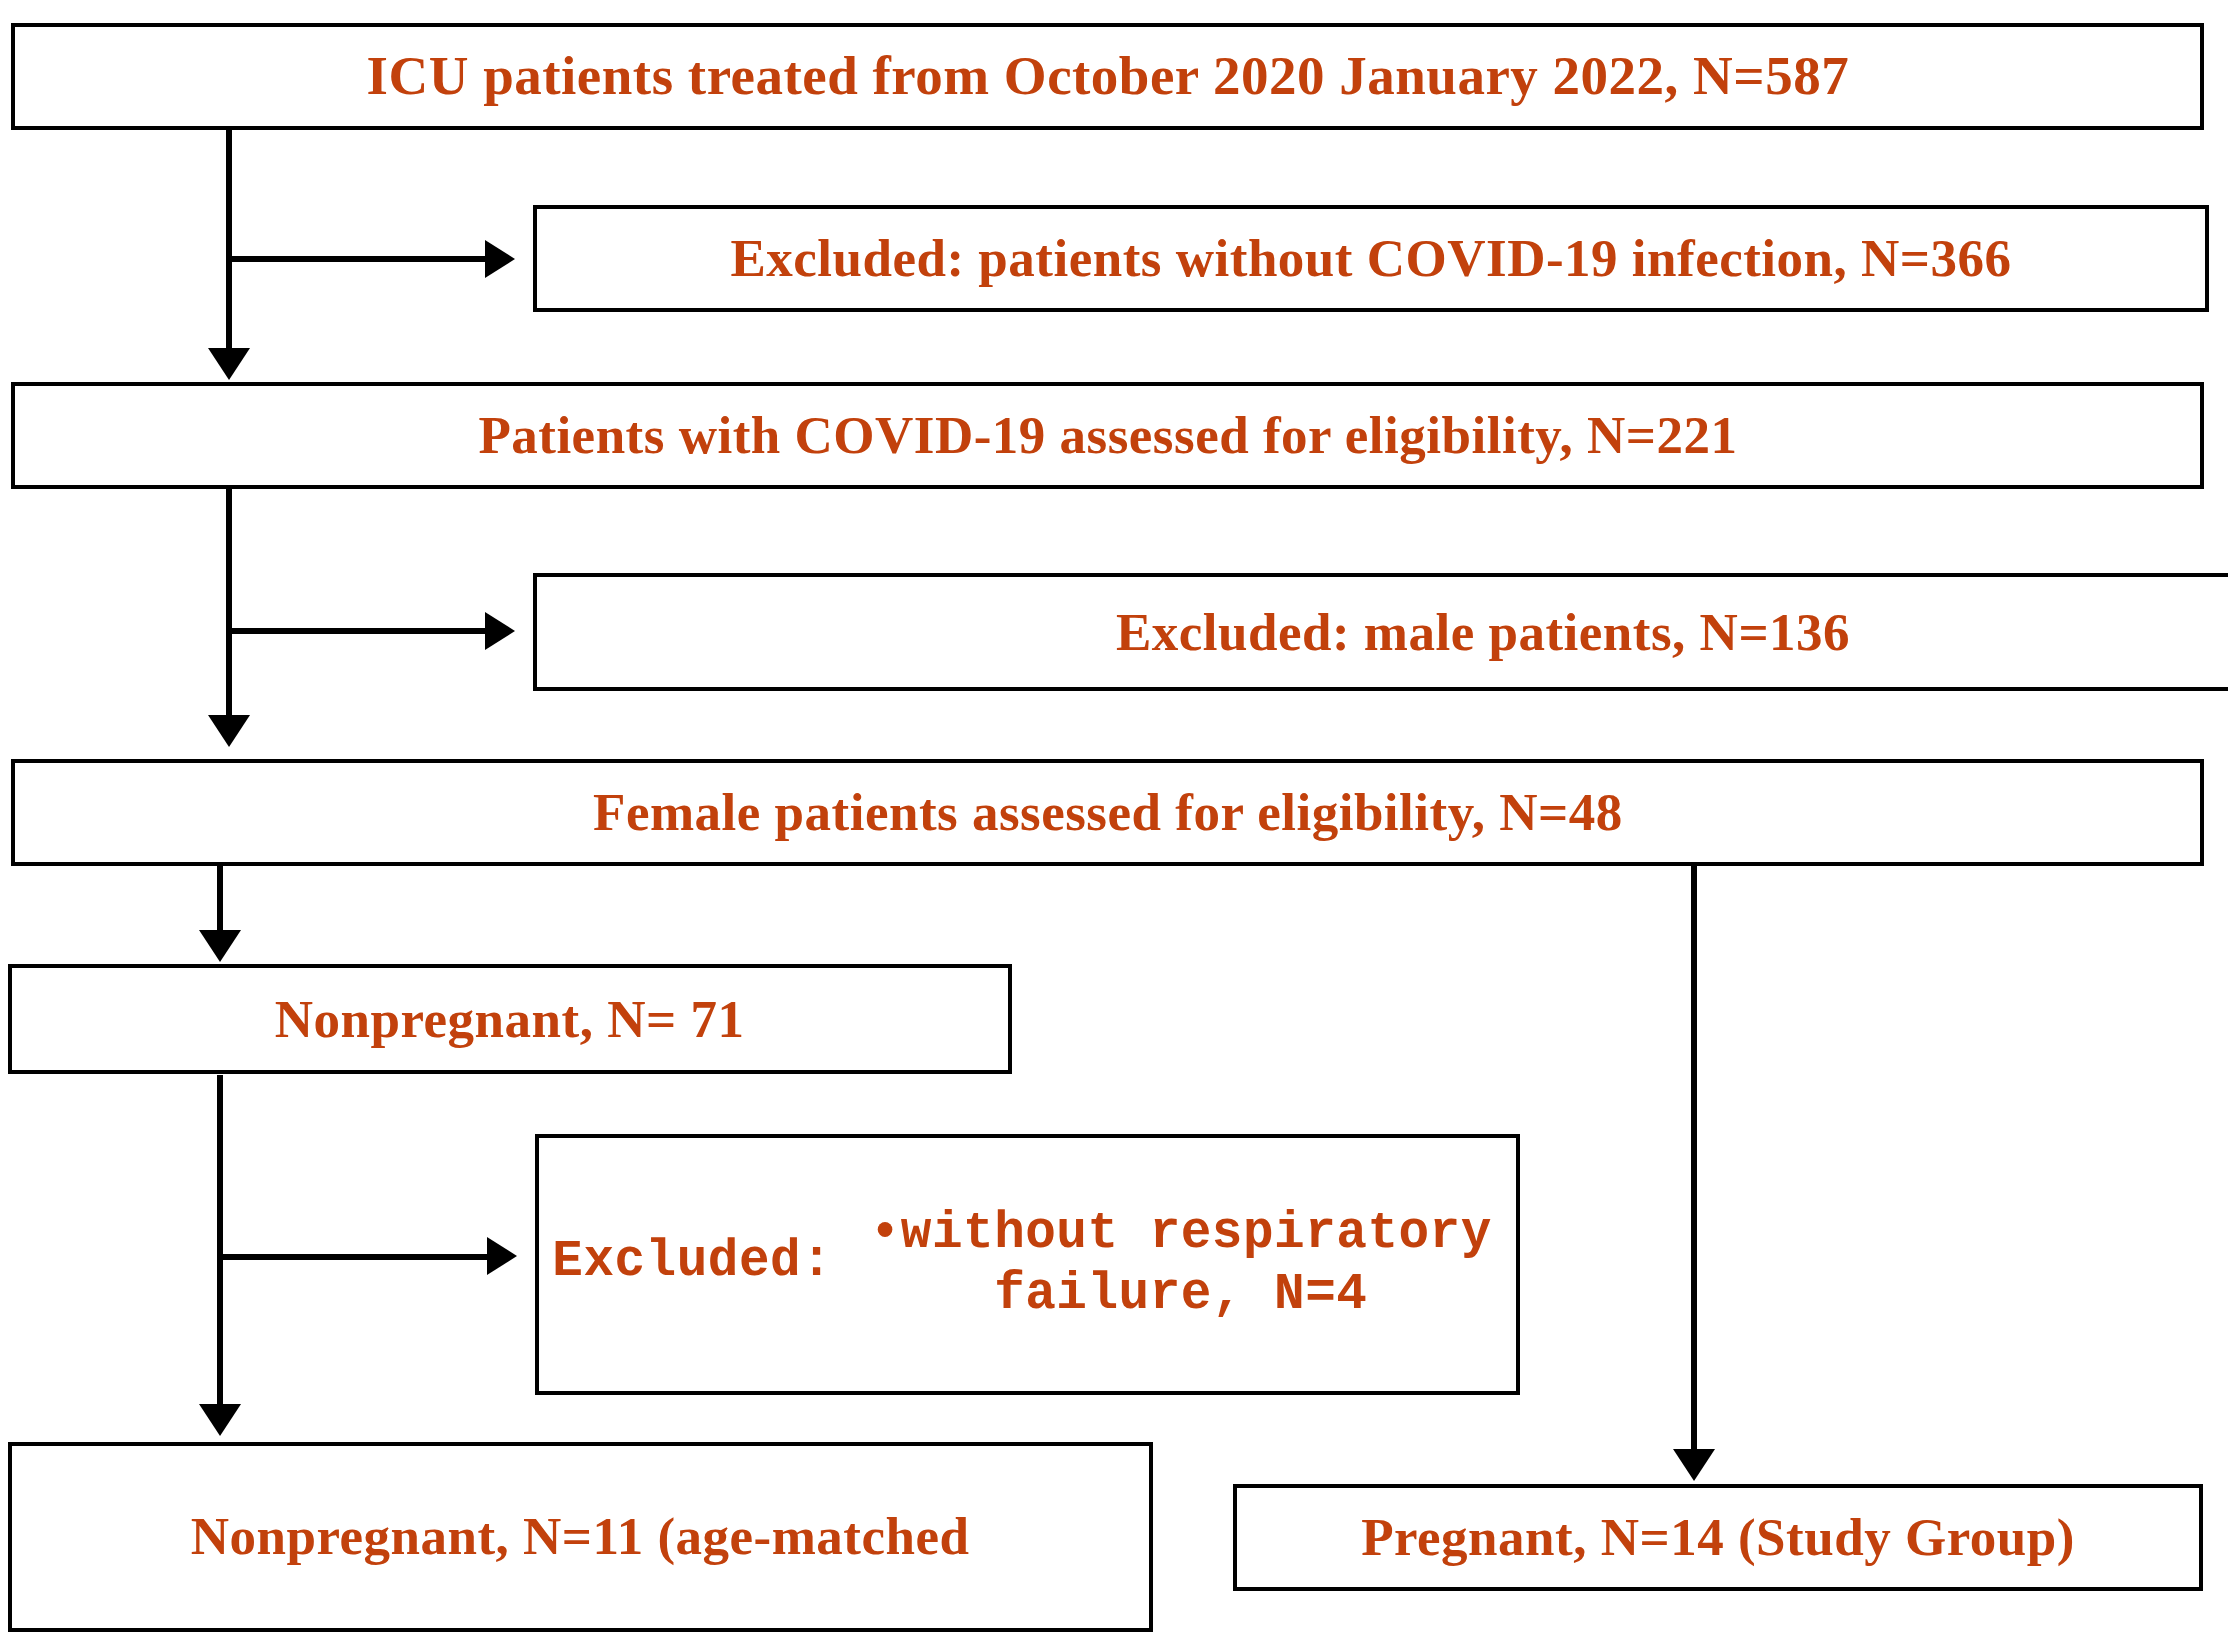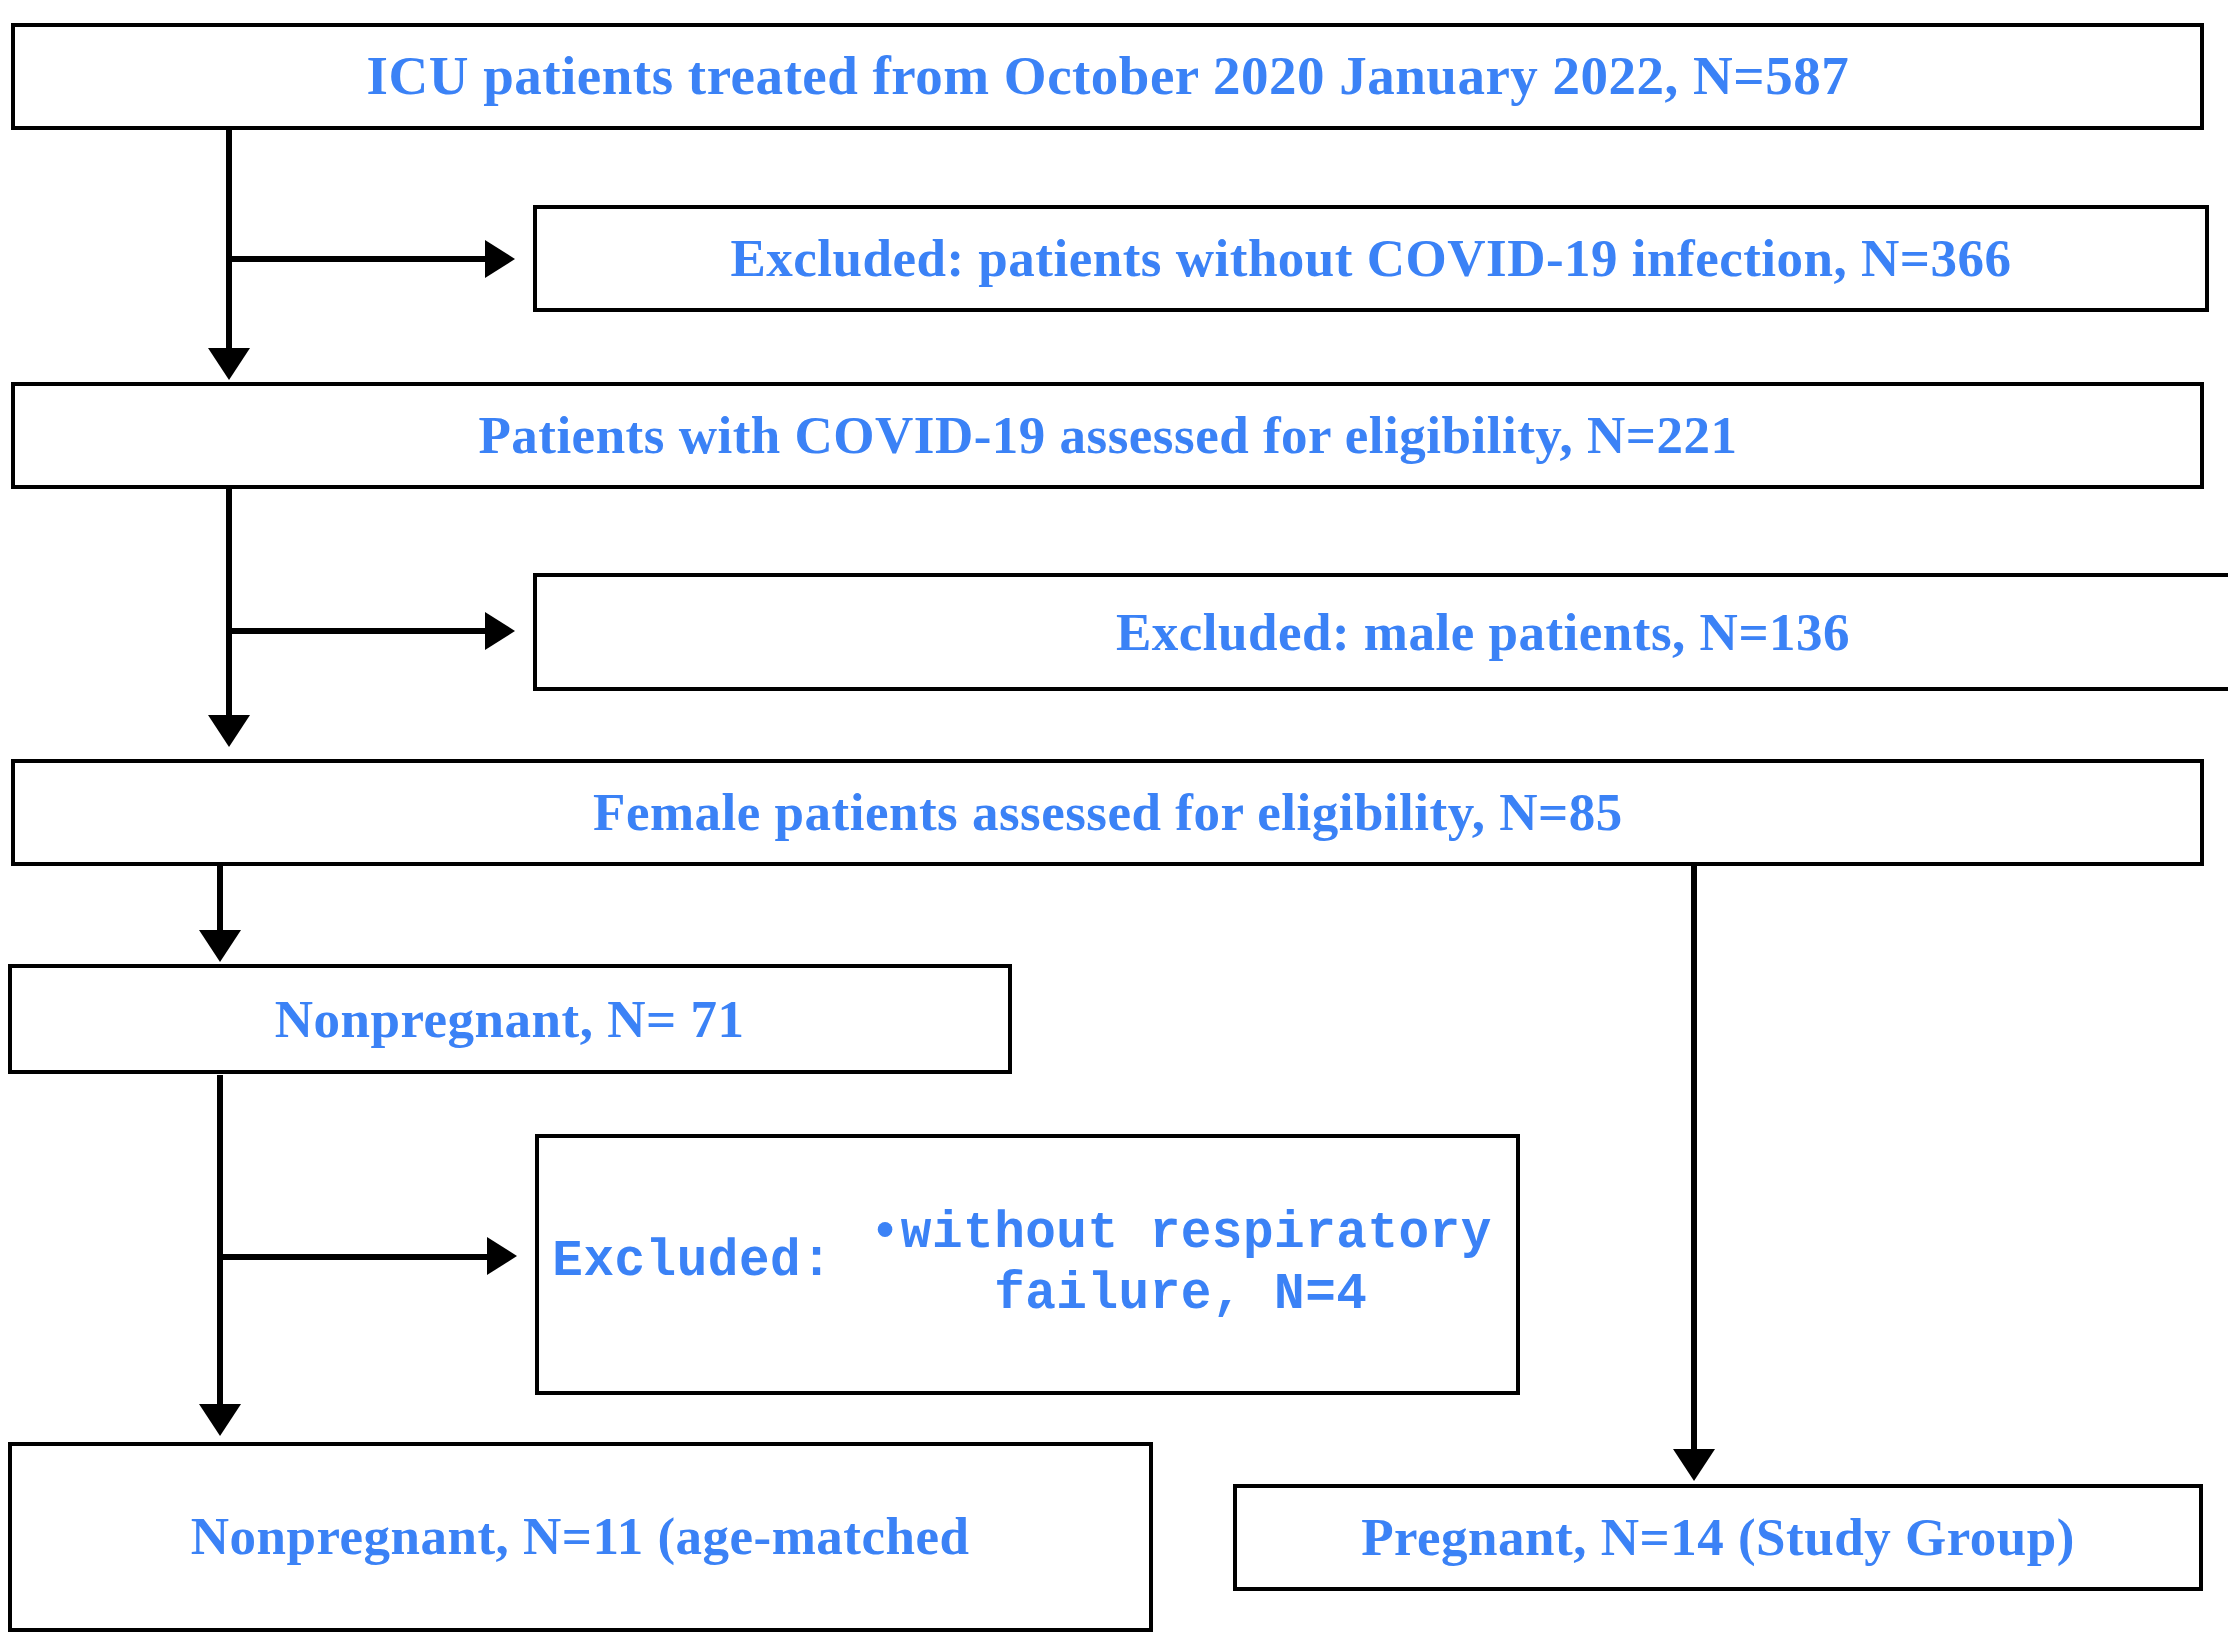--- a/index.html
+++ b/index.html
@@ -20,21 +20,21 @@
     box-sizing: border-box;
     border: 4.8px solid #000000;
     background: #ffffff;
     display: flex;
     align-items: center;
     justify-content: center;
     text-align: center;
   }
   .box .txt {
     font-weight: bold;
-    color: #3b82f6;
+    color: #c2410c;
     line-height: 1.18;
     letter-spacing: 0.5px;
     padding: 0 13.3px;
   }
   
   #box-icu        { left: 11.4px;   top: 23px;   width: 2193px; height: 107px; }
   #box-icu .txt   { font-size: 55px; }
 
   #box-excl-covid      { left: 533px;  top: 205px;  width: 1676px; height: 107px; }
   #box-excl-covid .txt { font-size: 53px; }
@@ -117,21 +117,21 @@
   <div class="arrow-down" style="left:208px; top:715px;"></div>
 
   <div class="hline" style="left:226px; top:628px; width:259px;"></div>
   <div class="arrow-right" style="left:485px; top:612px;"></div>
 
   <div class="box" id="box-excl-male">
     <span class="txt">Excluded: male patients, N=136</span>
   </div>
 
   <div class="box" id="box-female">
-    <span class="txt">Female patients assessed for eligibility, N=85</span>
+    <span class="txt">Female patients assessed for eligibility, N=48</span>
   </div>
 
   <div class="vline" style="left:217px; top:866px; height:65px;"></div>
   <div class="arrow-down" style="left:199px; top:930px;"></div>
 
   <div class="vline" style="left:1691px; top:866px; height:584px;"></div>
   <div class="arrow-down" style="left:1673px; top:1449px;"></div>
 
   <div class="box" id="box-nonpreg-71">
     <span class="txt">Nonpregnant, N= 71</span>

